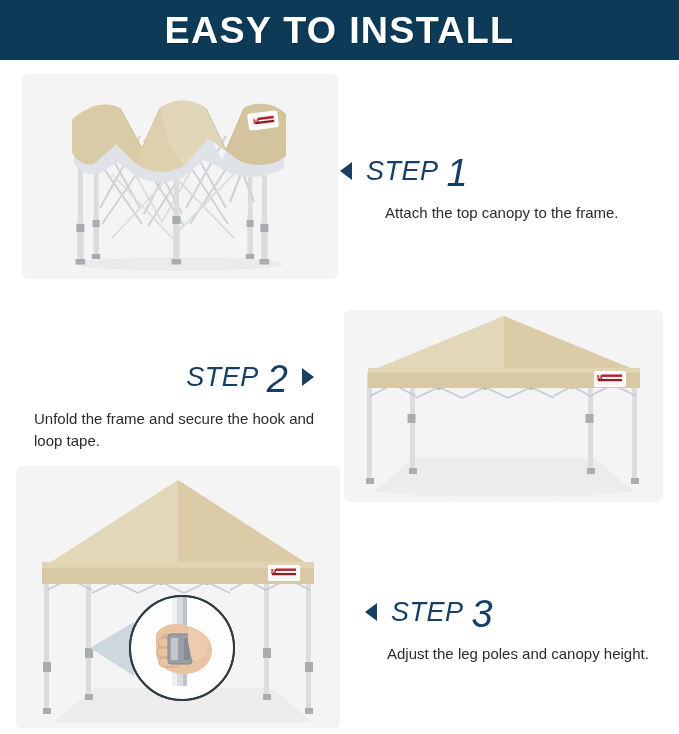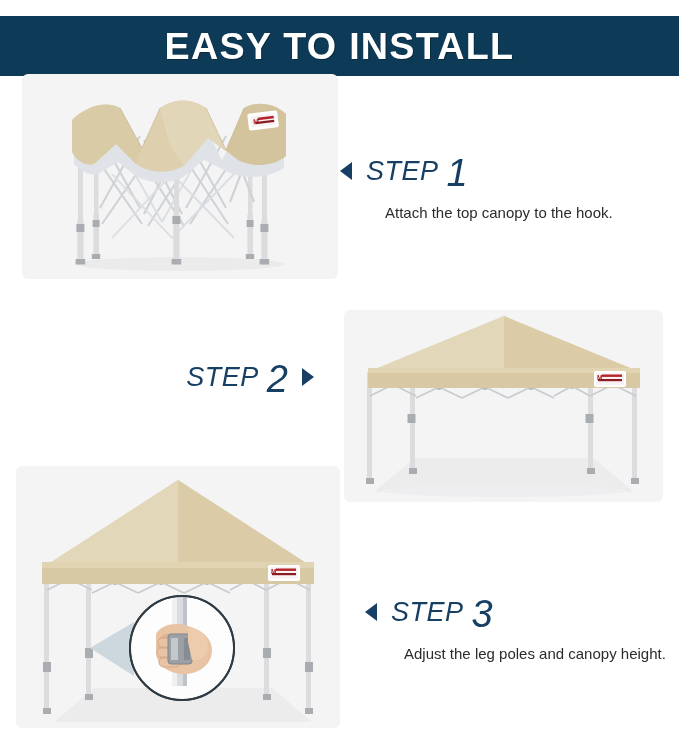--- a/index.html
+++ b/index.html
@@ -12,21 +12,21 @@
     height: 734px;
     position: relative;
     overflow: hidden;
     font-family: "Liberation Sans", sans-serif;
     -webkit-font-smoothing: antialiased;
   }
 
   
   .banner {
     position: absolute;
-    left: 0; top: 16px;
+    left: 0; top: 0;
     width: 679px;
     height: 60px;
     background: #0d3a56;
     display: flex;
     align-items: center;
     justify-content: center;
   }
   .banner-title {
     color: #ffffff;
     font-family: "Liberation Sans", sans-serif;
@@ -108,21 +108,21 @@
   }
 
   .step-1 { left: 340px; top: 152px; width: 330px; }
   .step-1 .step-desc { margin-left: 45px; }
 
   .step-2 { left: 10px; top: 358px; width: 330px; }
   .step-2 .step-head { justify-content: flex-end; padding-right: 26px; }
   .step-2 .step-desc { margin-left: 24px; margin-right: 6px; }
 
   .step-3 { left: 365px; top: 593px; width: 310px; }
-  .step-3 .step-desc { margin-left: 39px; }
+  .step-3 .step-desc { margin-left: 22px; }
 </style>
 </head>
 <body>
 
 <div class="banner">
   <div class="banner-title">EASY TO INSTALL</div>
 </div>
 
 <div class="panel panel-1">
   <svg class="stage" viewBox="0 0 316 205">
@@ -205,21 +205,21 @@
     </g>
   </svg>
 </div>
 
 <div class="step step-1">
   <div class="step-head">
     <span class="tri tri-left"></span>
     <span class="step-word">STEP</span>
     <span class="step-num">1</span>
   </div>
-  <div class="step-desc">Attach the top canopy to the hook.</div>
+  <div class="step-desc">Attach the top canopy to the frame.</div>
 </div>
 
 <div class="panel panel-2">
   <svg class="stage" viewBox="0 0 319 192">
 
     <path d="M30 182 L70 148 L250 148 L290 182 Z" class="ground"></path>
     <ellipse cx="160" cy="181" rx="122" ry="6" fill="#eeeef0"></ellipse>
 
     <g>
       <rect x="23" y="62" width="5" height="112" class="pole"></rect>
@@ -269,20 +269,21 @@
     </g>
   </svg>
 </div>
 
 <div class="step step-2">
   <div class="step-head">
     <span class="step-word">STEP</span>
     <span class="step-num">2</span>
     <span class="tri tri-right"></span>
   </div>
+  <div class="step-desc">Unfold the frame and secure the hook and loop tape.</div>
 </div>
 
 <div class="panel panel-3">
   <svg class="stage" viewBox="0 0 324 262">
 
     <path d="M38 256 L78 222 L256 222 L296 256 Z" class="ground"></path>
 
     <g>
       <rect x="28" y="102" width="5" height="146" class="pole"></rect>
       <rect x="27" y="196" width="8" height="10" class="foot"></rect>

